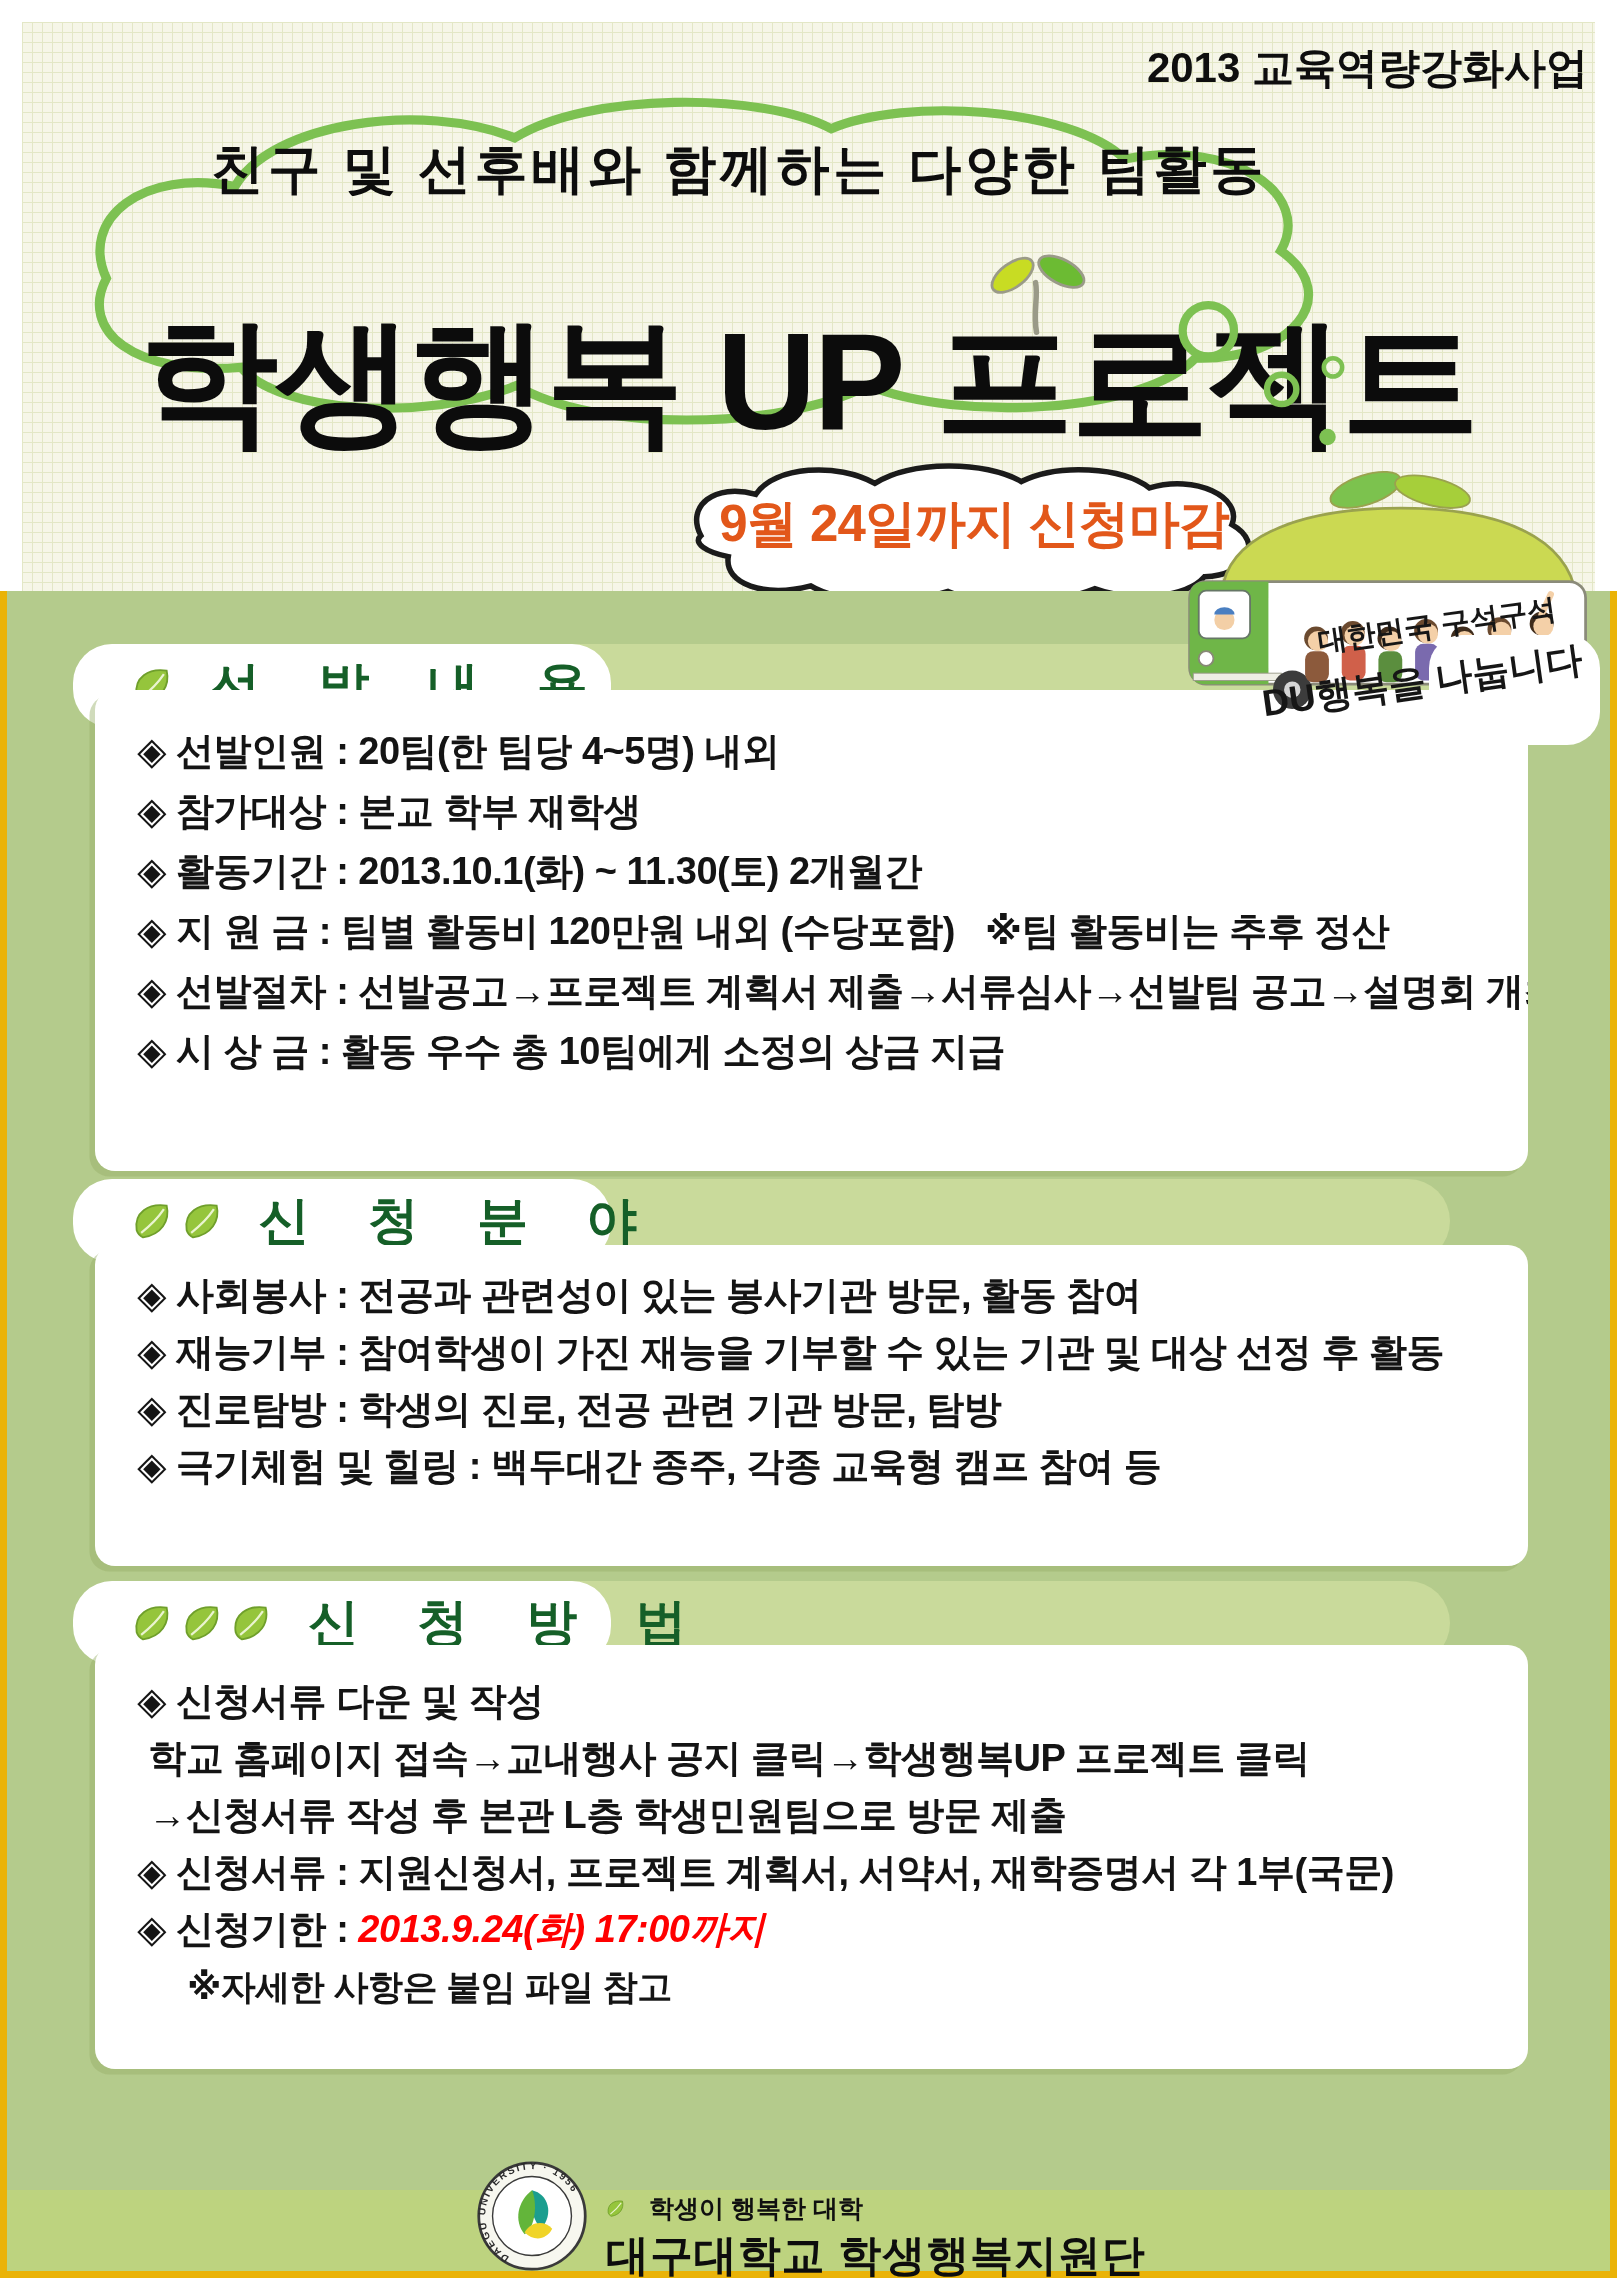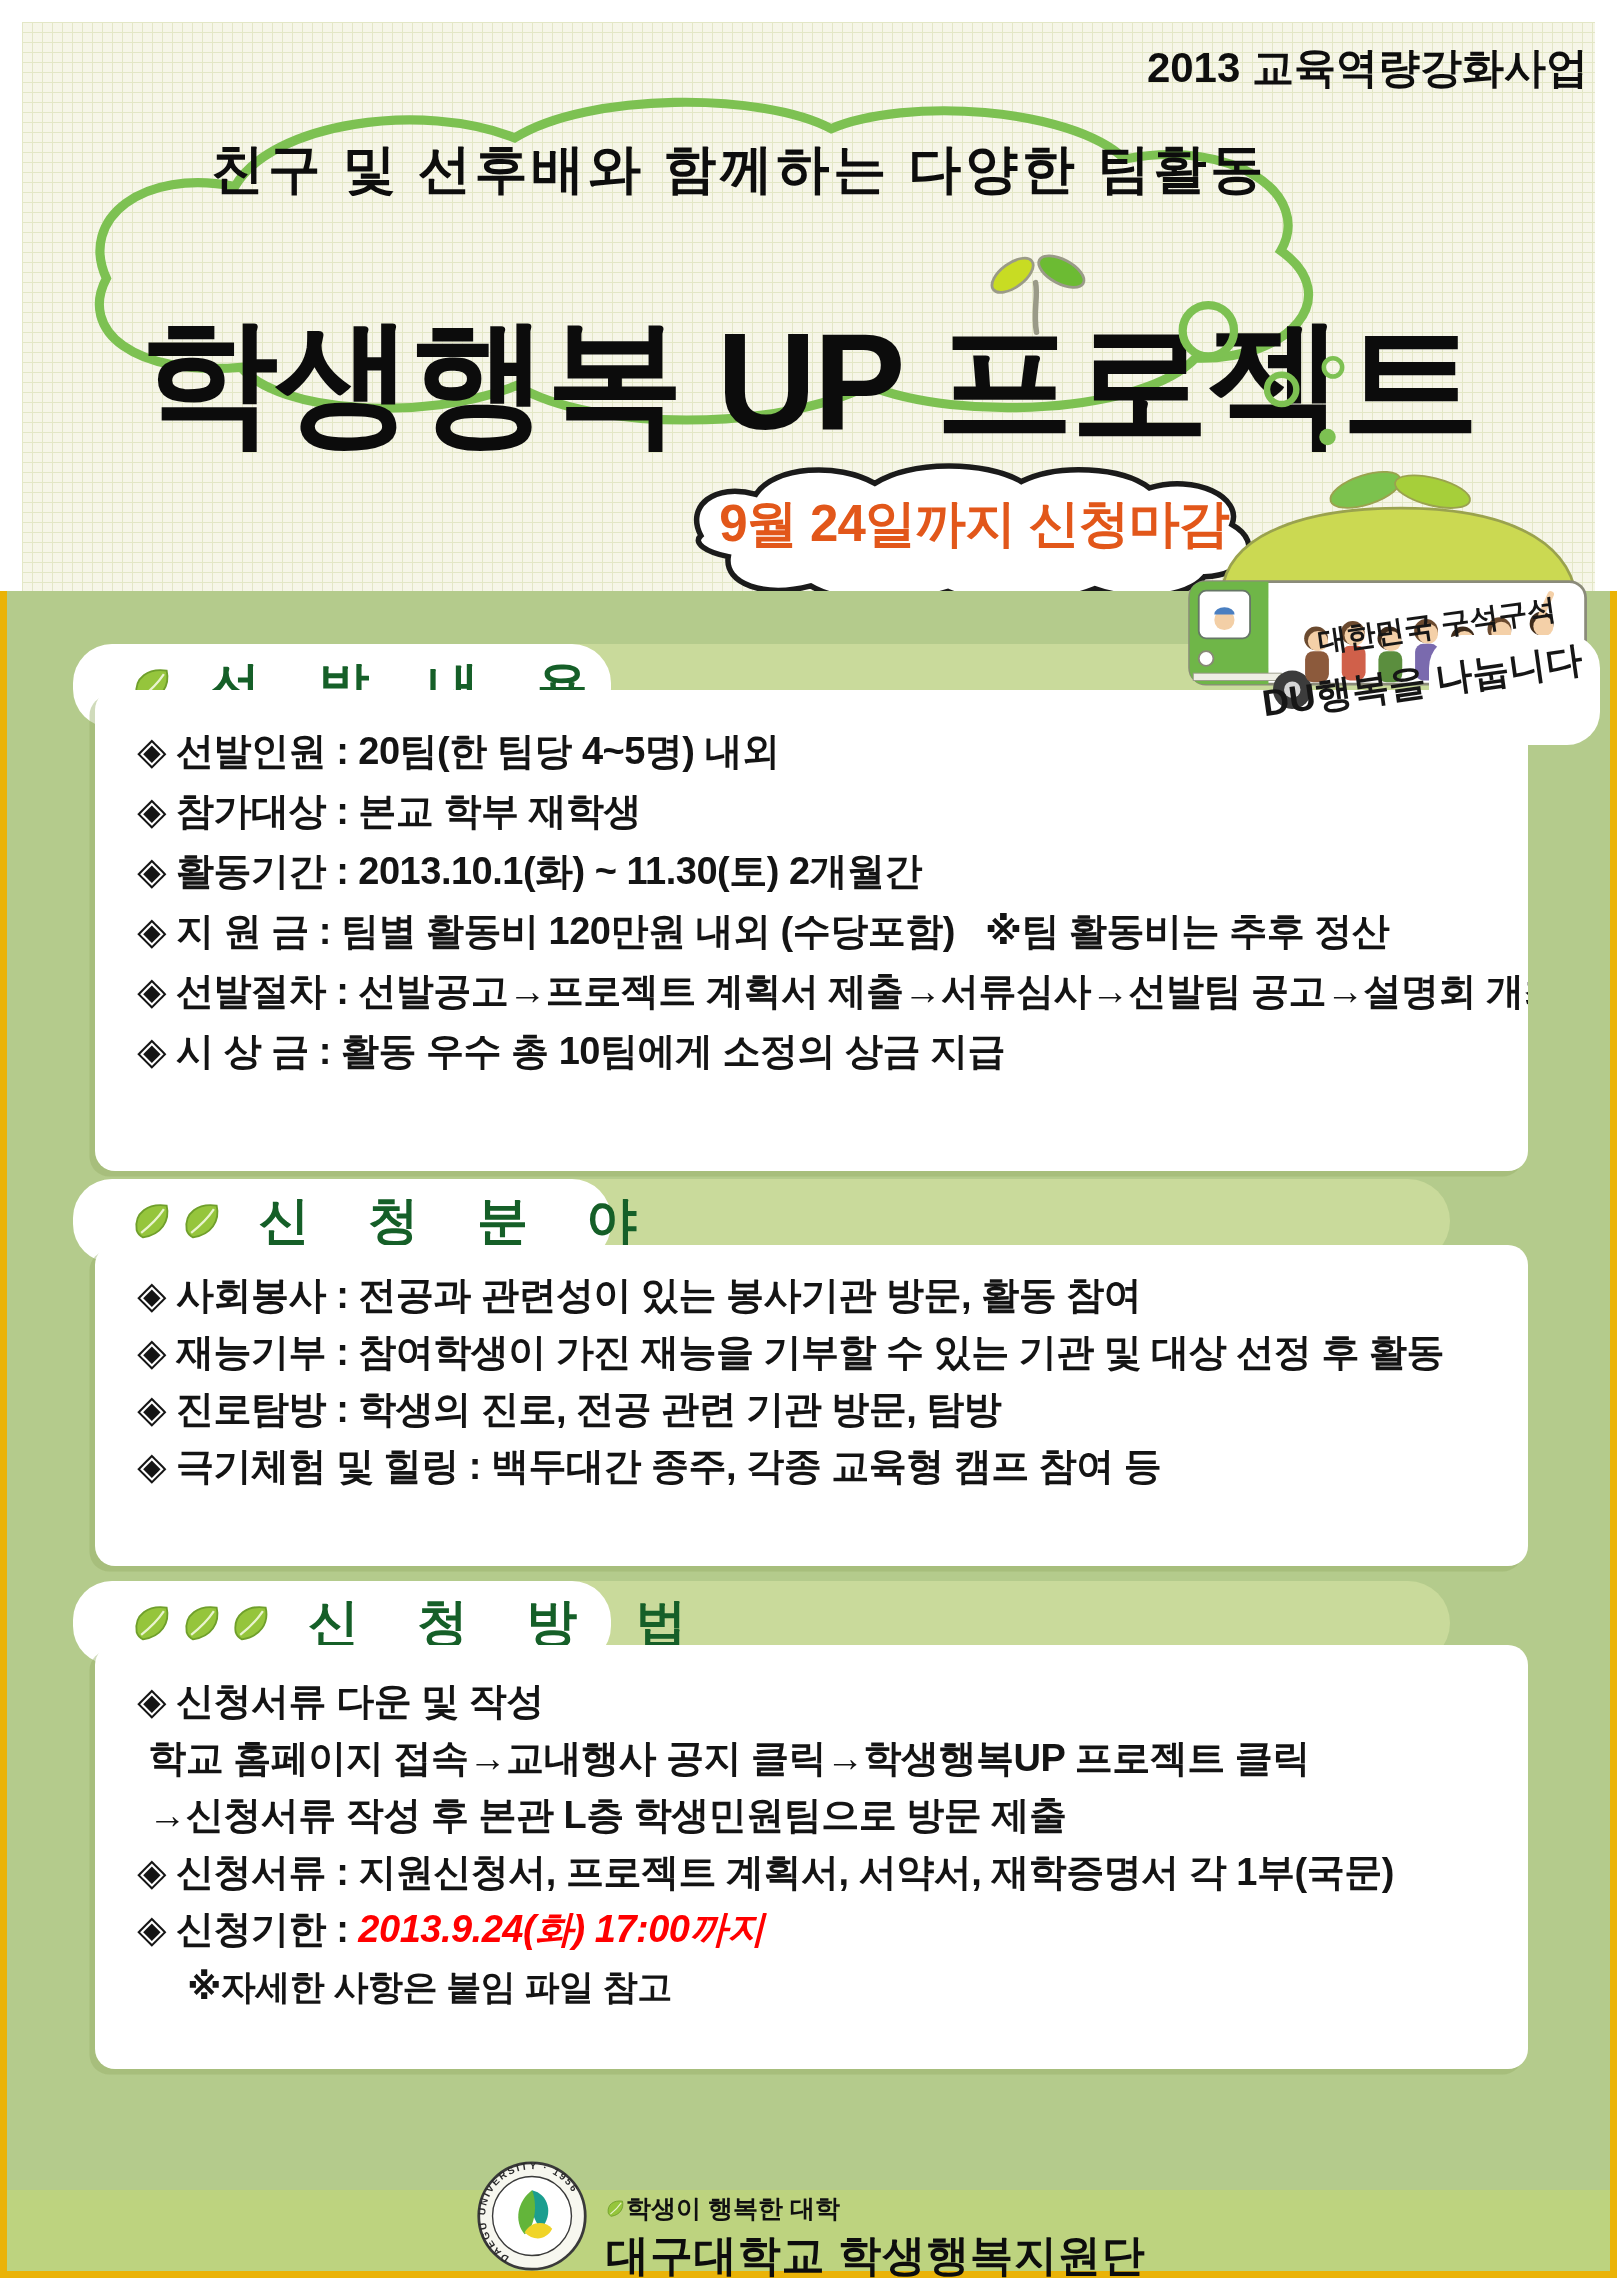--- a/index.html
+++ b/index.html
@@ -71,21 +71,21 @@
     transform:rotate(-8deg);white-space:nowrap;
   }
   .slogan2{
     position:absolute;right:26px;top:66px;font-size:37px;font-weight:800;color:#161616;
     transform:rotate(-8deg);white-space:nowrap;
   }
   
   .footer-band{position:absolute;left:7.3px;right:7.3px;top:2190px;height:81px;background:#bdd37f;}
   .seal{position:absolute;left:476px;top:2160px;width:112px;height:112px;}
   .footer-text{position:absolute;left:606px;top:2192px;}
-  .footer-slogan{font-size:25px;font-weight:800;color:#101010;display:flex;align-items:center;gap:0;}
+  .footer-slogan{font-size:25px;font-weight:800;color:#101010;display:flex;align-items:center;gap:23px;}
   .footer-slogan .leaf{width:20px;height:19px;}
   .footer-org{font-size:43px;font-weight:900;color:#0d0d0d;letter-spacing:0.9px;margin-top:1.8px;white-space:nowrap;}
 </style>
 </head>
 <body>
 
 <div class="poster">
 
   <svg width="0" height="0" style="position:absolute">
     <defs>

